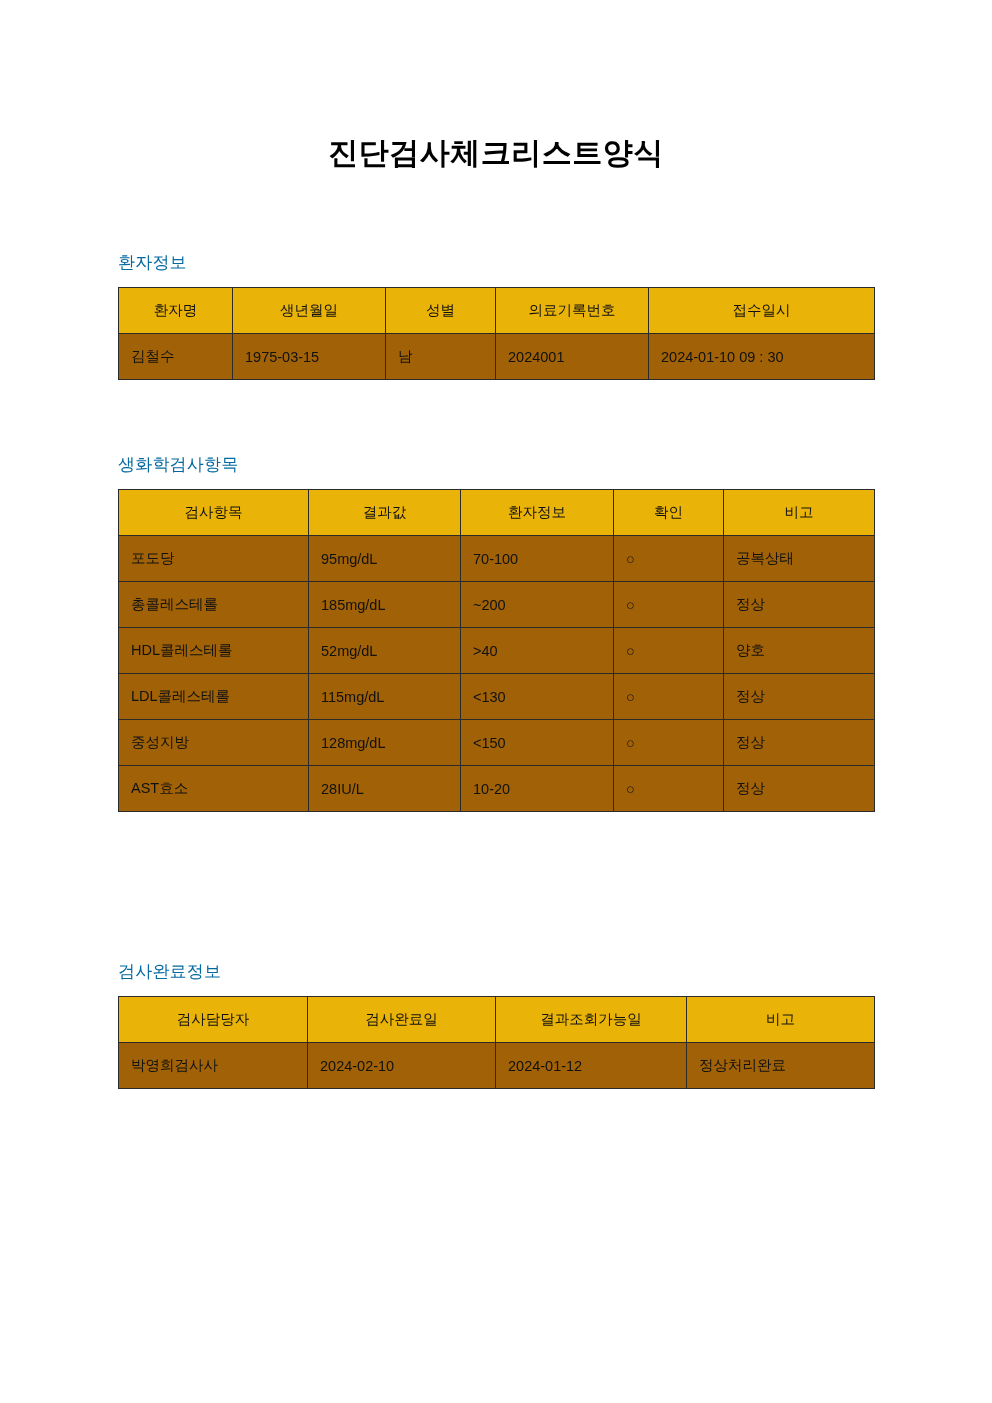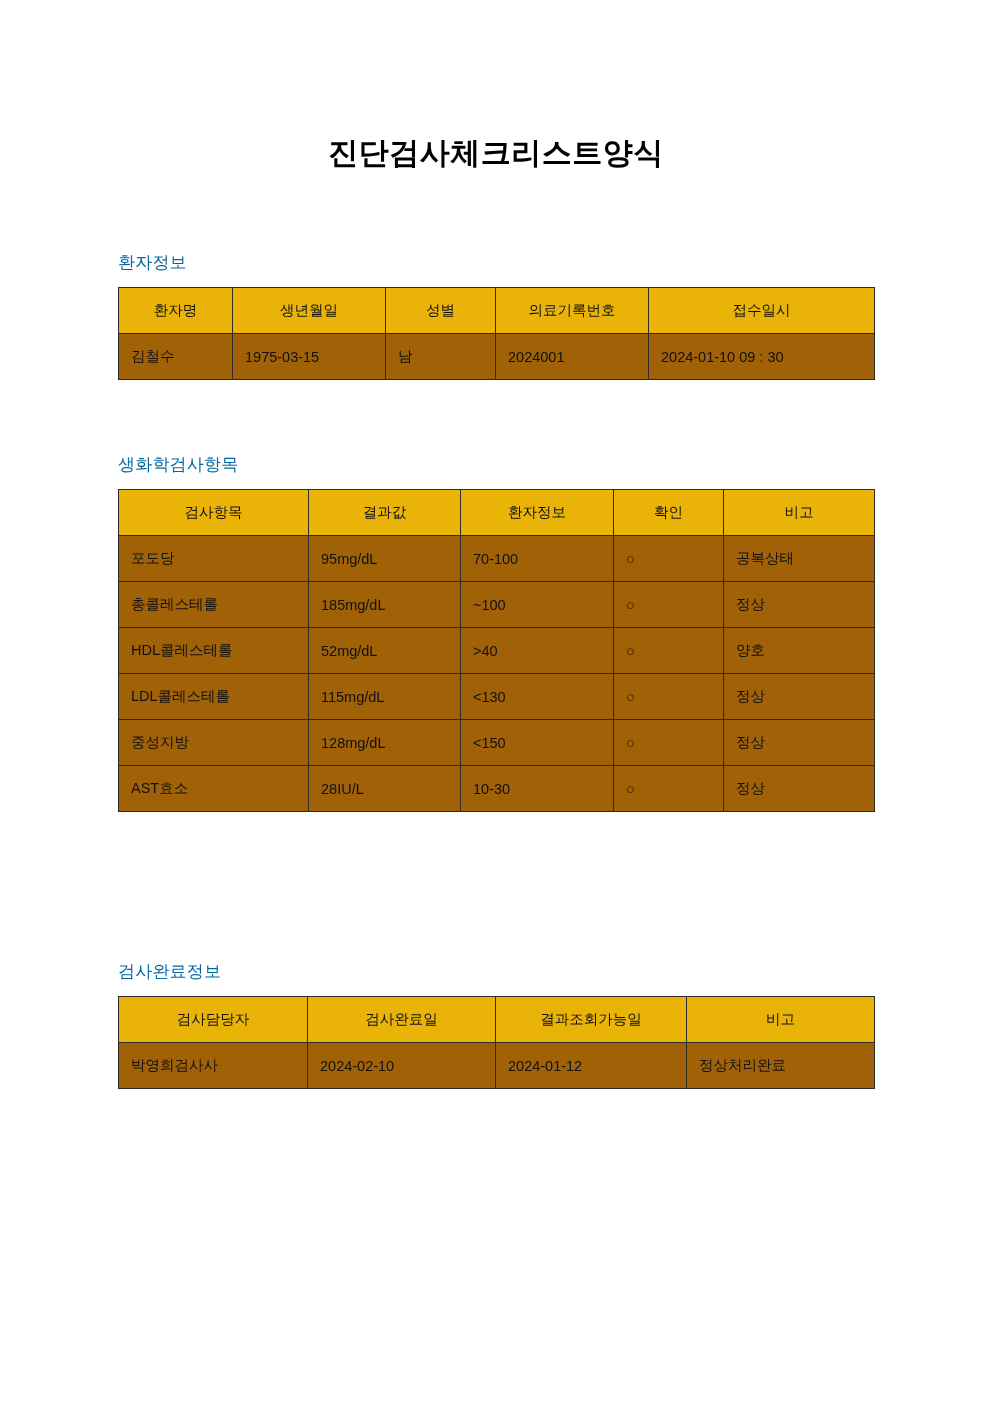--- a/index.html
+++ b/index.html
@@ -162,21 +162,21 @@
         <tr>
           <td>포도당</td>
           <td>95mg/dL</td>
           <td>70-100</td>
           <td class="mark-cell">○</td>
           <td>공복상태</td>
         </tr>
         <tr>
           <td>총콜레스테롤</td>
           <td>185mg/dL</td>
-          <td>~100</td>
+          <td>~200</td>
           <td class="mark-cell">○</td>
           <td>정상</td>
         </tr>
         <tr>
           <td>HDL콜레스테롤</td>
           <td>52mg/dL</td>
           <td>&gt;40</td>
           <td class="mark-cell">○</td>
           <td>양호</td>
         </tr>
@@ -190,21 +190,21 @@
         <tr>
           <td>중성지방</td>
           <td>128mg/dL</td>
           <td>&lt;150</td>
           <td class="mark-cell">○</td>
           <td>정상</td>
         </tr>
         <tr>
           <td>AST효소</td>
           <td>28IU/L</td>
-          <td>10-30</td>
+          <td>10-20</td>
           <td class="mark-cell">○</td>
           <td>정상</td>
         </tr>
       </tbody>
     </table>
   </div>
 
   <div class="section" id="sec-complete">
     <div class="section-title">검사완료정보</div>
     <table class="doc-table tbl-complete">

